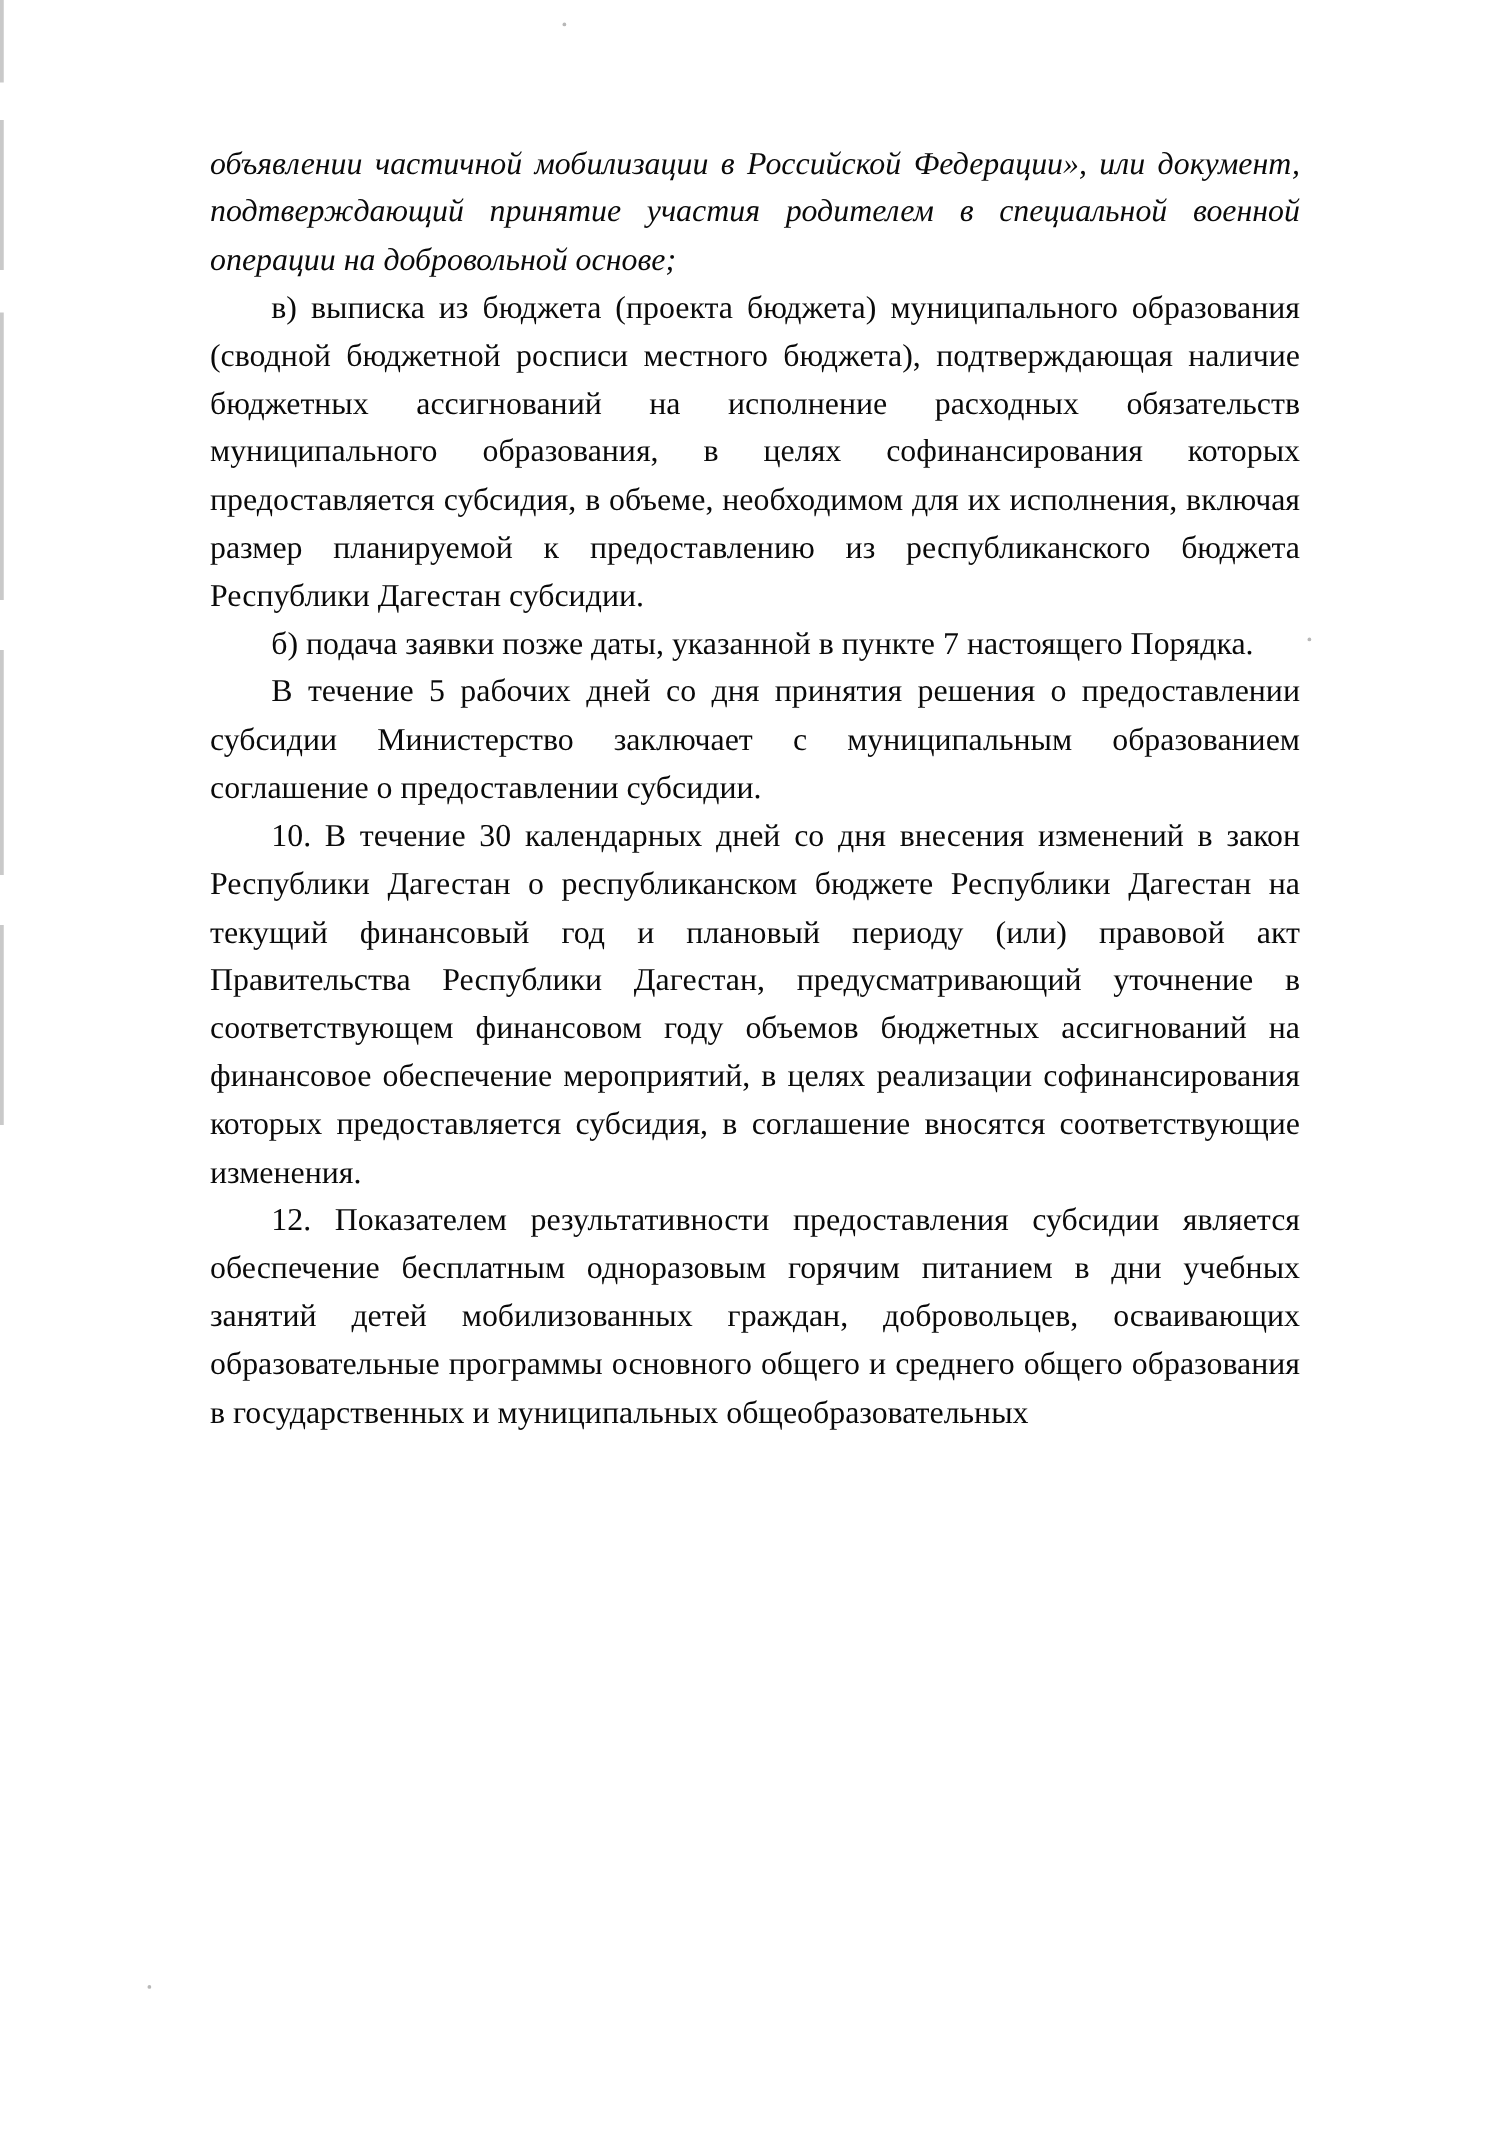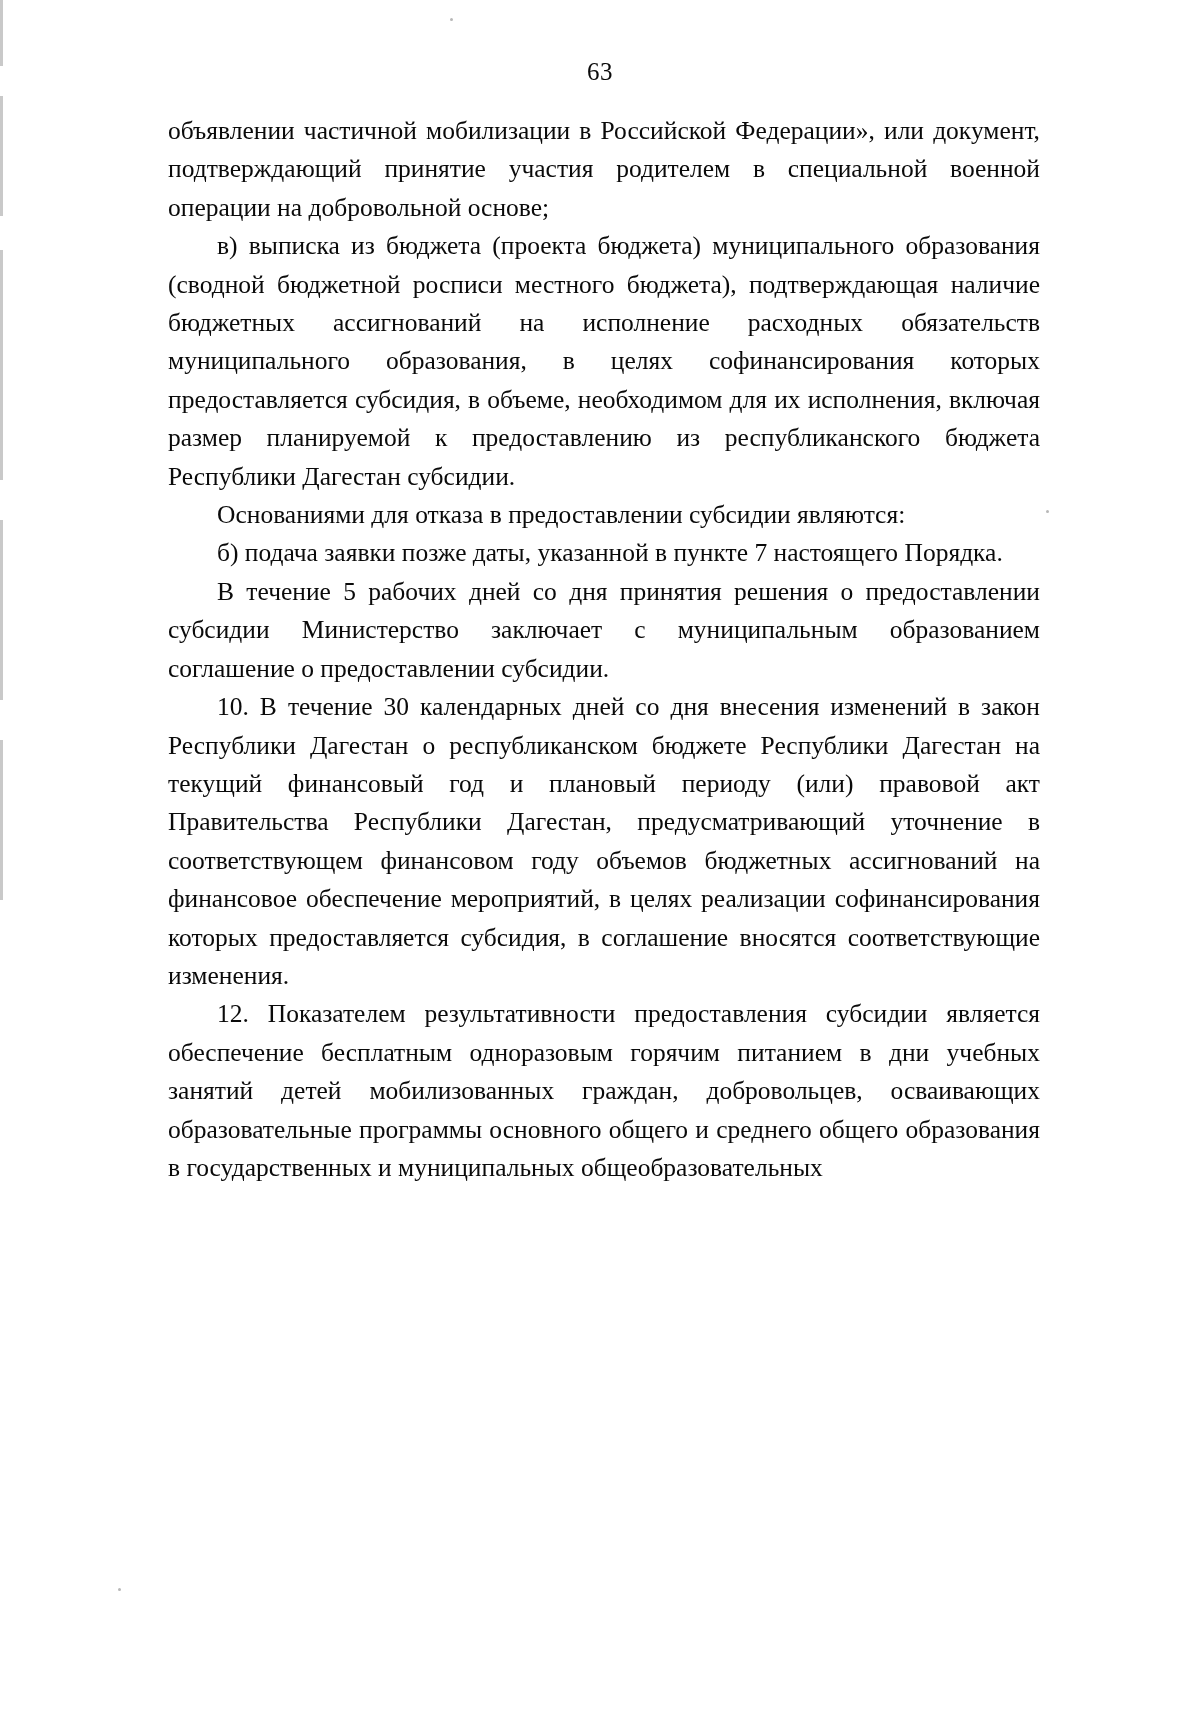--- a/index.html
+++ b/index.html
@@ -43,20 +43,21 @@
     text-align: justify;
     text-justify: inter-word;
     hyphens: none;
   }
   .body-text p {
     margin: 0;
     text-indent: 49px;
   }
   .body-text p.noindent {
     text-indent: 0;
+    font-style: italic;
   }
   .body-text p:last-child {
     text-align: justify;
   }
   .speck {
     position: absolute;
     width: 3px;
     height: 3px;
     background: #b8b8b8;
     border-radius: 50%;
@@ -69,25 +70,23 @@
 
   <div class="edge-mark" style="left:0px; top:0px; width:3px; height:66px;"></div>
   <div class="edge-mark" style="left:0px; top:96px; width:3px; height:120px;"></div>
   <div class="edge-mark" style="left:0px; top:250px; width:3px; height:230px;"></div>
   <div class="edge-mark" style="left:0px; top:520px; width:3px; height:180px;"></div>
   <div class="edge-mark" style="left:0px; top:740px; width:3px; height:160px;"></div>
   <div class="speck" style="left:450px; top:18px;"></div>
   <div class="speck" style="left:1046px; top:510px;"></div>
   <div class="speck" style="left:118px; top:1588px;"></div>
 
-  <div class="page-number">63</div>
 
   <div class="body-text">
     <p class="noindent">объявлении частичной мобилизации в Российской Федерации», или документ, подтверждающий принятие участия родителем в специальной военной операции на добровольной основе;</p>
     <p>в) выписка из бюджета (проекта бюджета) муниципального образования (сводной бюджетной росписи местного бюджета), подтверждающая наличие бюджетных ассигнований на исполнение расходных обязательств муниципального образования, в целях софинансирования которых предоставляется субсидия, в объеме, необходимом для их исполнения, включая размер планируемой к предоставлению из республиканского бюджета Республики Дагестан субсидии.</p>
-    <p>Основаниями для отказа в предоставлении субсидии являются:</p>
     <p>б) подача заявки позже даты, указанной в пункте 7 настоящего Порядка.</p>
     <p>В течение 5 рабочих дней со дня принятия решения о предоставлении субсидии Министерство заключает с муниципальным образованием соглашение о предоставлении субсидии.</p>
     <p>10. В течение 30 календарных дней со дня внесения изменений в закон Республики Дагестан о республиканском бюджете Республики Дагестан на текущий финансовый год и плановый периоду (или) правовой акт Правительства Республики Дагестан, предусматривающий уточнение в соответствующем финансовом году объемов бюджетных ассигнований на финансовое обеспечение мероприятий, в целях реализации софинансирования которых предоставляется субсидия, в соглашение вносятся соответствующие изменения.</p>
     <p>12. Показателем результативности предоставления субсидии является обеспечение бесплатным одноразовым горячим питанием в дни учебных занятий детей мобилизованных граждан, добровольцев, осваивающих образовательные программы основного общего и среднего общего образования в государственных и муниципальных общеобразовательных</p>
   </div>
 
 </div>
 
 </body></html>

